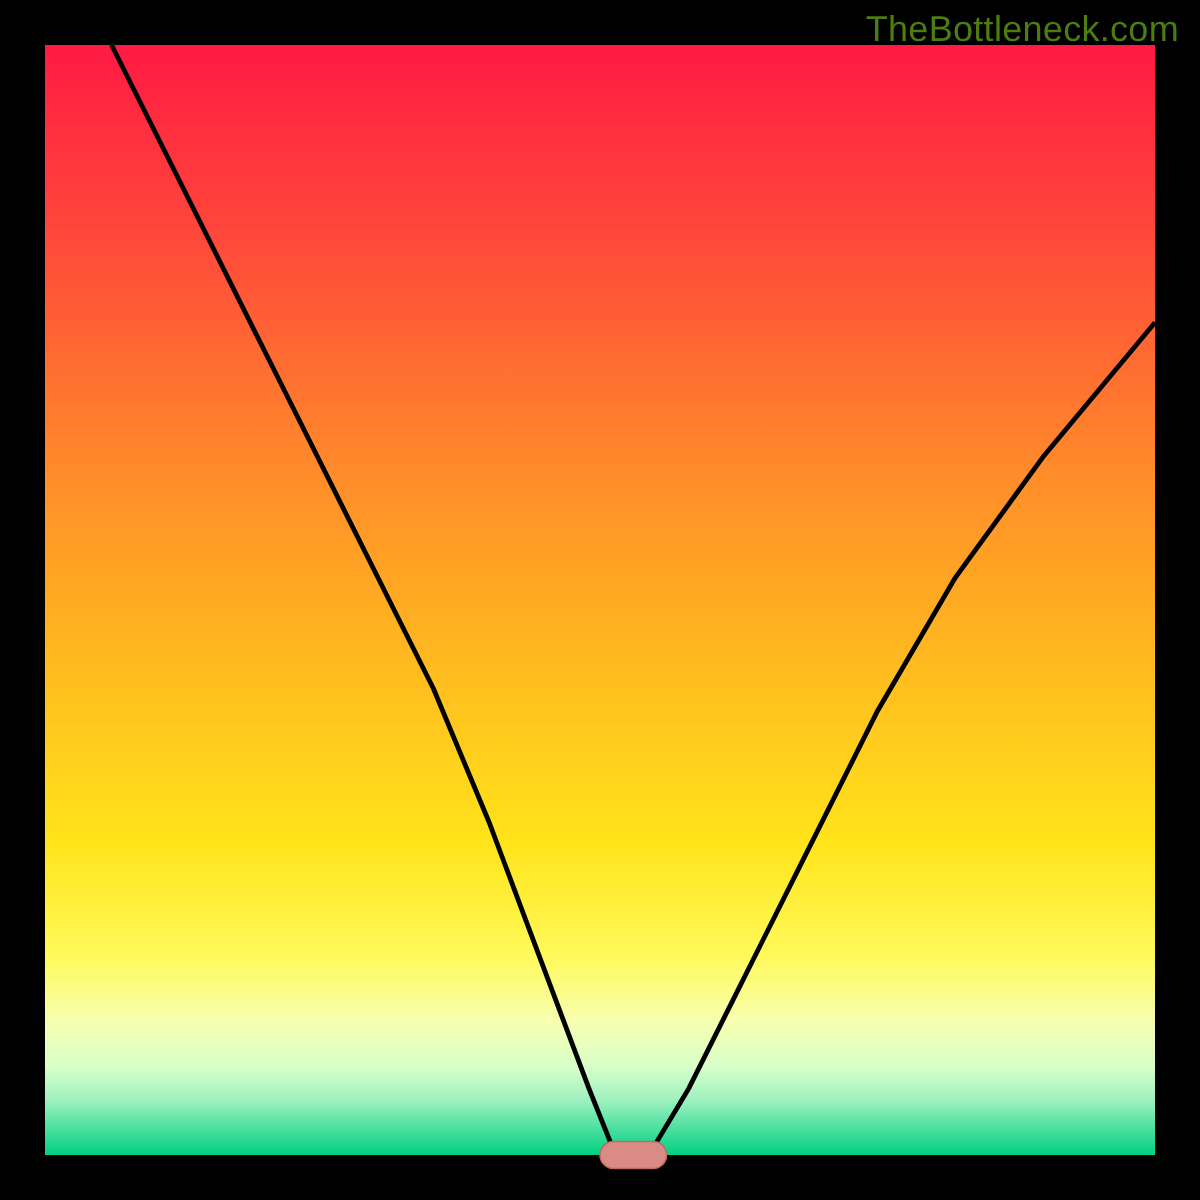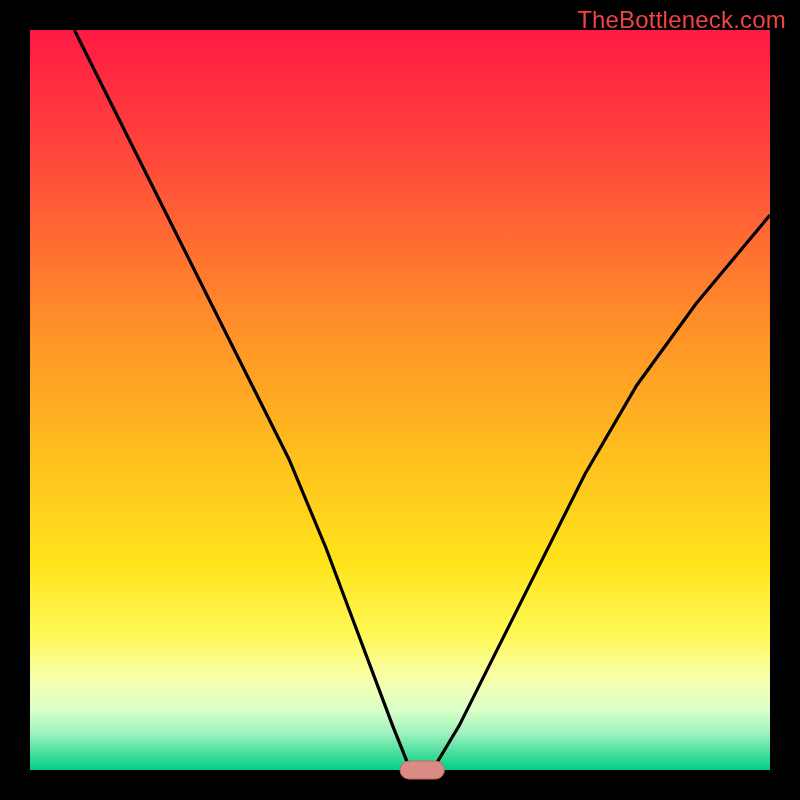--- a/index.html
+++ b/index.html
@@ -15,21 +15,21 @@
     width: 800px;
     height: 800px;
     background: #000;
   }
   .watermark {
     position: absolute;
     top: 6px;
     right: 14px;
     font-family: Arial, Helvetica, sans-serif;
     font-size: 24px;
-    color: #ef4444;
+    color: #4d7c0f;
     font-weight: 500;
     letter-spacing: 0.2px;
   }
   svg {
     display: block;
   }
 </style>
 </head>
 <body>
 <div class="frame">

